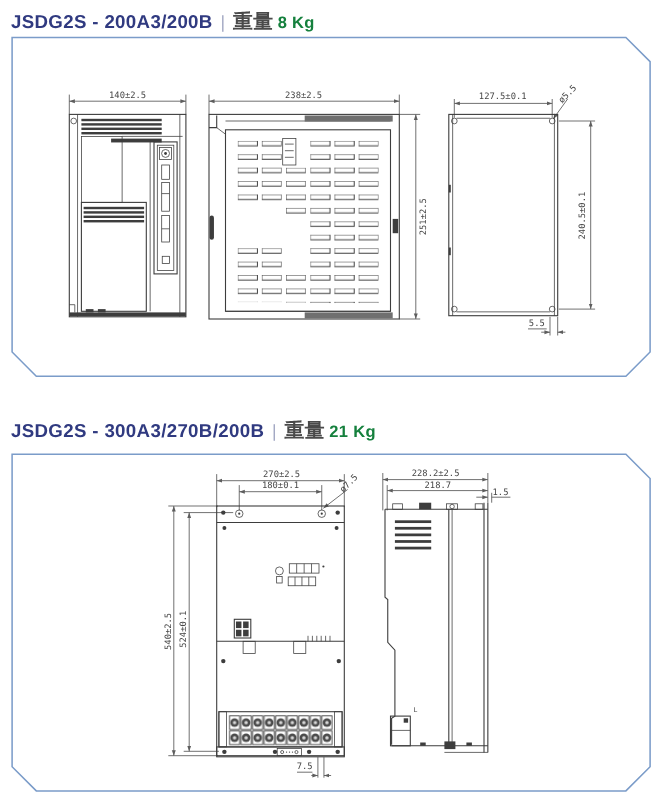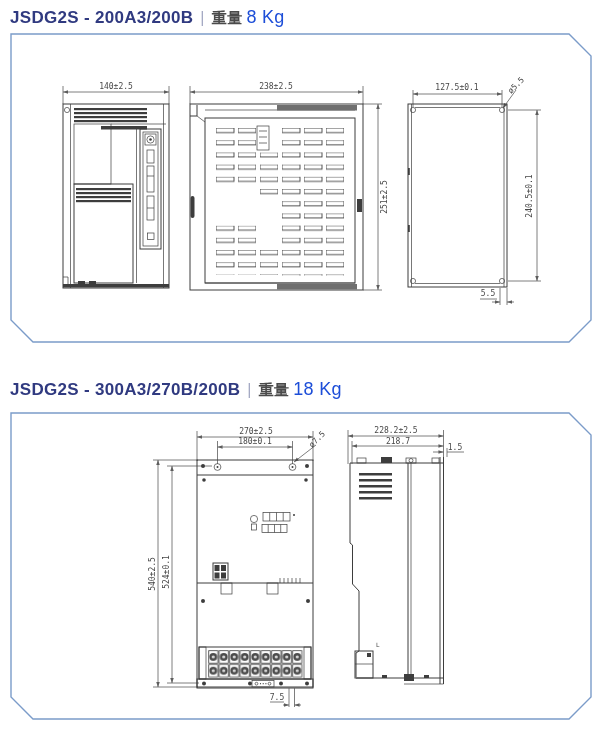--- a/index.html
+++ b/index.html
@@ -1,22 +1,22 @@
 <!DOCTYPE html>
 <html><head>
 <meta charset="utf-8">
 <style>
   html,body{margin:0;padding:0;background:#ffffff;}
   body{width:600px;height:733px;position:relative;overflow:hidden;
        font-family:"Liberation Sans", sans-serif;}
   .title{position:absolute;left:10px;white-space:nowrap;font-size:17px;
          font-weight:600;color:#303a80;letter-spacing:.3px;}
   .title .sep{color:#a4a9c4;font-weight:400;margin:0 7px;font-size:16px;}
-  .title .wlabel{color:#4a4a4a;font-size:15px;font-weight:600;}
-  .title .wvalue{color:#1d4ed8;font-size:18px;font-weight:400;margin-left:4px;}
+  .title .wlabel{color:#4a4a4a;font-size:18px;font-weight:600;}
+  .title .wvalue{color:#15803d;font-size:15px;font-weight:700;margin-left:4px;}
   #t1{top:7px;} #t2{top:379px;}
   svg{position:absolute;left:0;top:0;}
   .ln{fill:none;stroke:#3d3d3d;stroke-width:1;}
   .thin{fill:none;stroke:#3d3d3d;stroke-width:.7;}
   .fill{fill:#3d3d3d;stroke:none;}
   .gray{fill:#6f6f6f;stroke:none;}
   .dim{fill:none;stroke:#5d5d5d;stroke-width:.8;}
   .panel{fill:none;stroke:#7b9cc9;stroke-width:1.4;}
   text{font-family:"DejaVu Sans Mono", monospace;font-size:8px;fill:#474747;}
   .sm{font-size:6px;}
@@ -273,14 +273,14 @@
     <rect class="fill" x="424" y="675" width="5" height="3"></rect>
     <line class="thin" x1="404" y1="684" x2="443.5" y2="684"></line>
     <text x="376" y="647" class="sm">L</text>
   </g>
 </svg>
 
 <div class="title" id="t1">
   <span>JSDG2S - 200A3/200B</span><span class="sep">|</span><span class="wlabel">重量</span><span class="wvalue">8 Kg</span>
 </div>
 <div class="title" id="t2">
-  <span>JSDG2S - 300A3/270B/200B</span><span class="sep">|</span><span class="wlabel">重量</span><span class="wvalue">18 Kg</span>
+  <span>JSDG2S - 300A3/270B/200B</span><span class="sep">|</span><span class="wlabel">重量</span><span class="wvalue">21 Kg</span>
 </div>
 
 </body></html>

